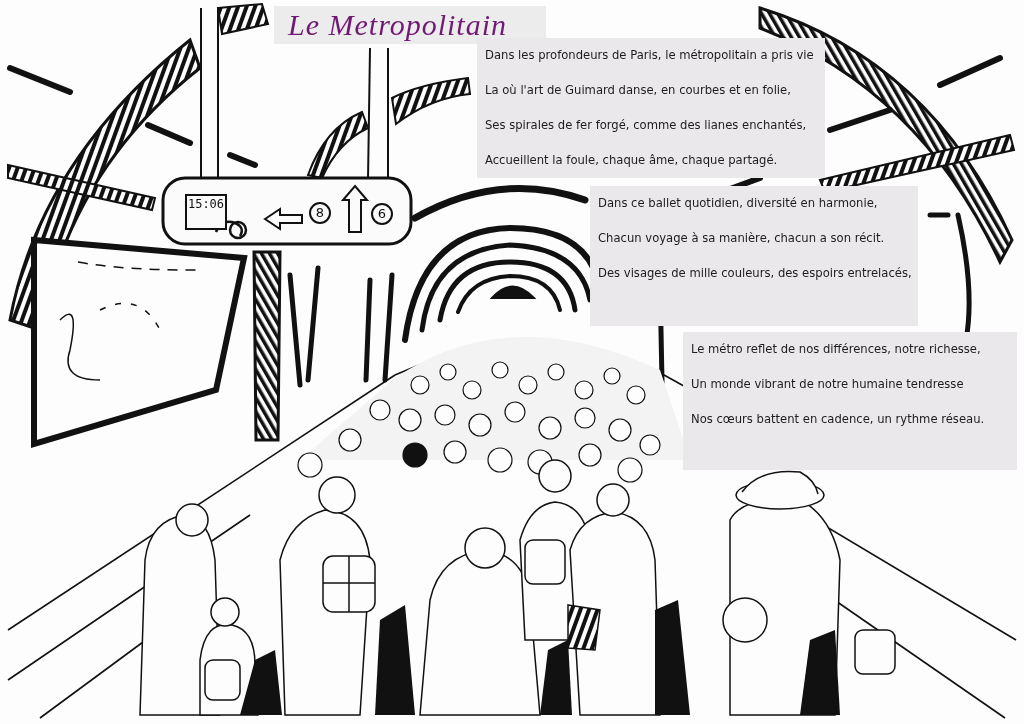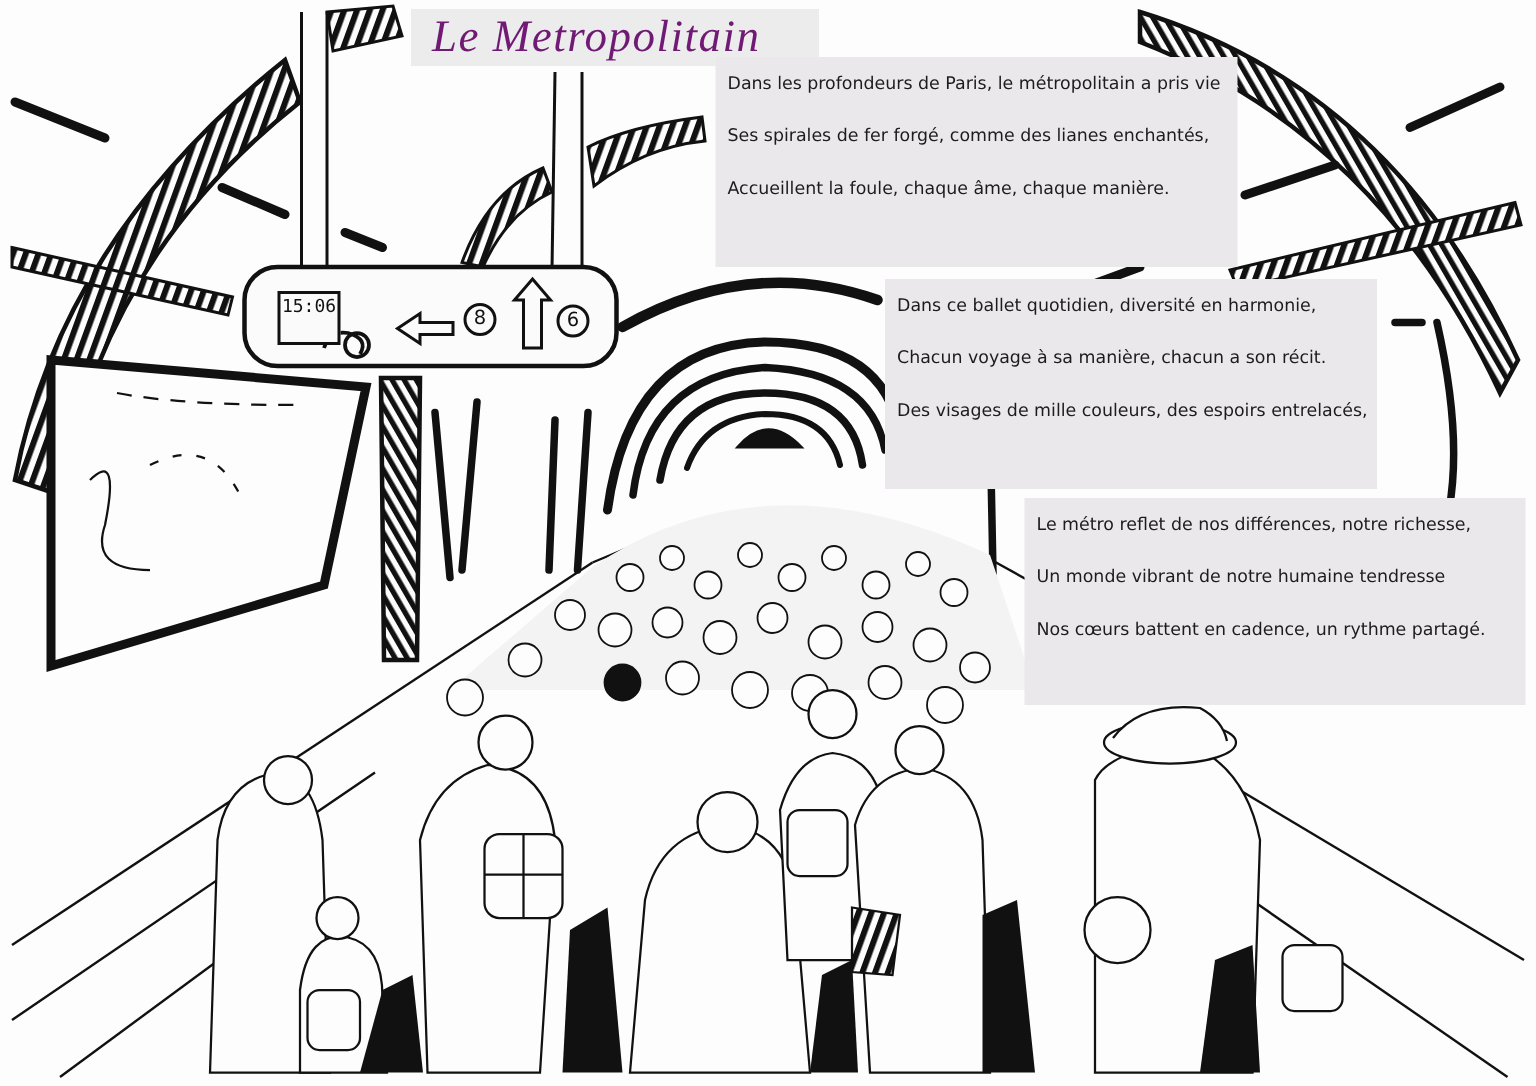--- a/index.html
+++ b/index.html
@@ -194,27 +194,28 @@
 <div class="title-strip">
   <span class="title-text">Le Metropolitain</span>
 </div>
 
 <div class="sign-clock">15:06</div>
 <div class="sign-num num-8">8</div>
 <div class="sign-num num-6">6</div>
 
 <div class="poem stanza-1">
   <div class="line">Dans les profondeurs de Paris, le métropolitain a pris vie</div>
+  <div class="line">La où l'art de Guimard danse, en courbes et en folie,</div>
   <div class="line">Ses spirales de fer forgé, comme des lianes enchantés,</div>
-  <div class="line">Accueillent la foule, chaque âme, chaque manière.</div>
+  <div class="line">Accueillent la foule, chaque âme, chaque partagé.</div>
 </div>
 
 <div class="poem stanza-2">
   <div class="line">Dans ce ballet quotidien, diversité en harmonie,</div>
   <div class="line">Chacun voyage à sa manière, chacun a son récit.</div>
   <div class="line">Des visages de mille couleurs, des espoirs entrelacés,</div>
 </div>
 
 <div class="poem stanza-3">
   <div class="line">Le métro reflet de nos différences, notre richesse,</div>
   <div class="line">Un monde vibrant de notre humaine tendresse</div>
-  <div class="line">Nos cœurs battent en cadence, un rythme partagé.</div>
+  <div class="line">Nos cœurs battent en cadence, un rythme réseau.</div>
 </div>
 
 </body></html>

